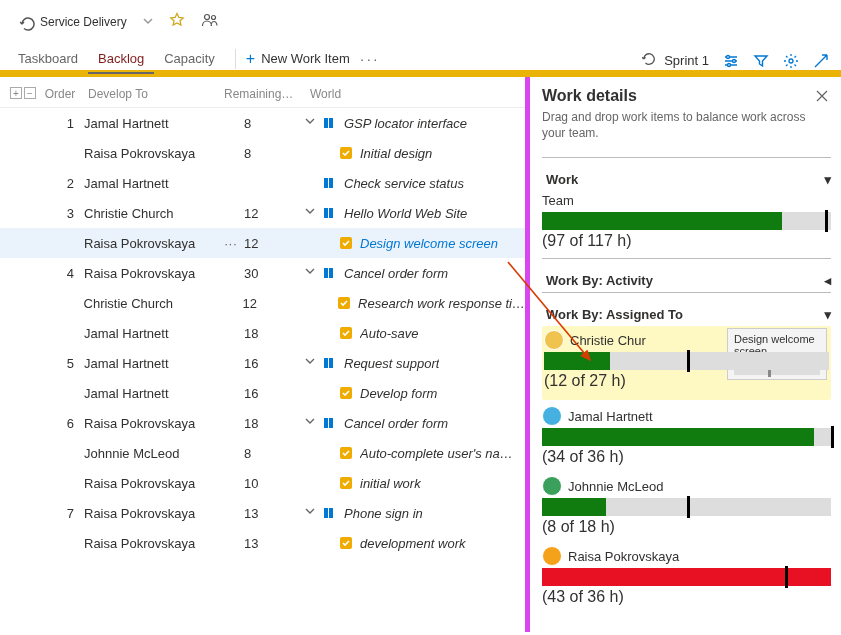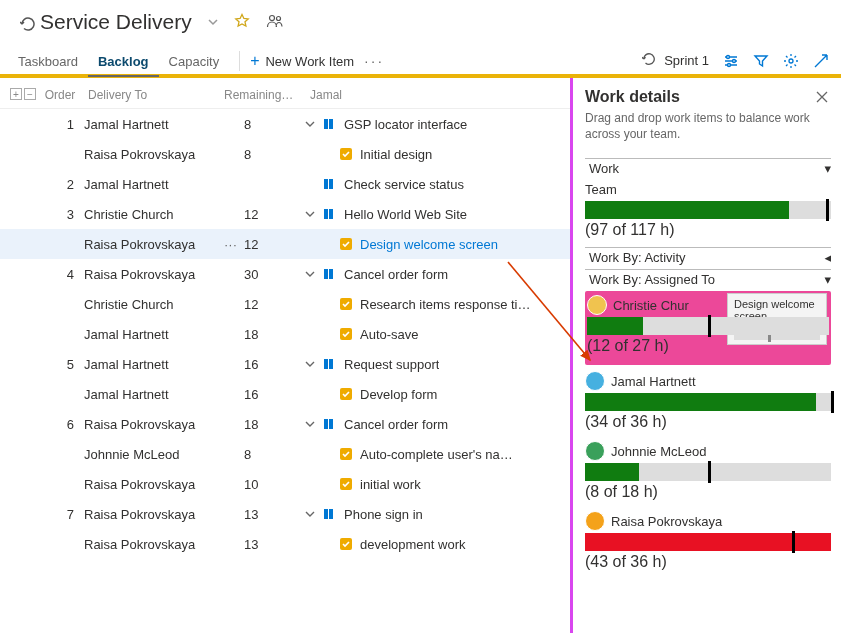--- a/index.html
+++ b/index.html
@@ -1,28 +1,28 @@
 <!DOCTYPE html>
 <html><head>
 <meta charset="utf-8">
 <style>
 * { box-sizing: border-box; margin: 0; padding: 0; font-family: "Segoe UI", Arial, sans-serif; }
 body { background: #fff; font-size: 13px; color: #323130; width: 841px; height: 635px; overflow: hidden; position: relative; }
 
 .header { display: flex; align-items: center; padding: 10px 16px; gap: 8px; }
 .header .loop-icon { width: 16px; height: 16px; }
-.header .title { font-size: 21px; font-weight: 400; margin-right: 4px; }
+.header .title { font-size: 12px; font-weight: 400; margin-right: 4px; }
 .header .chevron { color: #888; }
 .header .star-icon { color: #d0a71a; }
 .header .team-icon { color: #666; }
 .icon-btn { cursor: pointer; padding: 2px 4px; }
 
-.tabs { display: flex; align-items: center; padding: 4px 8px 0 8px; border-bottom: 4px solid #eab308; height: 34px; text-align: center;}
+.tabs { display: flex; align-items: center; padding: 4px 8px 0 8px; border-bottom: 7px solid #eab308; height: 34px; text-align: center;}
 .tabs .tab { padding: 8px 10px; cursor: pointer; color: #666; }
-.tabs .tab.active { color: #0c4a6e; font-weight: 700; border-bottom: 2px solid #666; padding-bottom: 6px;}
+.tabs .tab.active { color: #7f1d1d; font-weight: 400; border-bottom: 2px solid #666; padding-bottom: 6px;}
 .tabs .sep { width: 1px; height: 20px; background: #ddd; margin: 0 10px; }
 .tabs .new-item { display: flex; align-items: center; gap: 6px; color: #333; cursor: pointer; }
 .tabs .plus { color: #0078d4; font-size: 16px; }
 .tabs .more { margin-left: 10px; color: #666; font-size: 14px; letter-spacing: 2px; cursor: pointer;}
 
 .toolbar-right { position: absolute; right: 12px; top: 52px; display: flex; align-items: center; gap: 14px; }
 .toolbar-right .sprint { display: flex; align-items: center; gap: 8px; cursor: pointer; }
 .toolbar-right .iconb { color: #0078d4; cursor: pointer; width: 16px; height: 16px; display: flex; align-items: center; justify-content: center;}
 
 .content { display: flex; height: calc(100% - 80px); }
@@ -35,45 +35,45 @@
 .col-remaining { width: 80px; }
 .col-title { flex: 1; padding-left: 6px;}
 
 .row { display: flex; align-items: center; height: 30px; }
 .row.selected { background: #EAF2FB; }
 .row .order { width: 84px; text-align: right; padding-right: 10px; }
 .row .assigned { width: 140px; }
 .row .more-dots { width: 20px; color: #666; visibility: hidden; cursor:pointer;}
 .row.selected .more-dots { visibility: visible; }
 .row .remain { width: 60px; }
-.row .titlecell { flex: 1; display: flex; align-items: center; gap: 7px;}
+.row .titlecell { flex: 1; display: flex; gap: 7px; font-style: italic;}
 .row .chev { width: 12px; color: #666; display: inline-flex; justify-content: center;}
 .row .wi-icon { width: 14px; height: 14px; display: inline-flex; }
 .row .wi-title { white-space: nowrap; overflow: hidden; text-overflow: ellipsis; max-width: 200px;}
 .row .wi-title.link { color: #0078d4; cursor: pointer; }
 .indent1 { padding-left: 0px; }
 .indent2 { padding-left: 16px; }
 
-.sidepanel { width: 271px; border-left: 3px solid #d946ef; padding: 10px 10px 0 12px; position: relative;}
+.sidepanel { width: 316px; border-left: 5px solid #d946ef; padding: 10px 10px 0 12px; position: relative;}
 .sidepanel h3 { font-size: 16px; font-weight: 600; margin-bottom: 4px;}
 .sidepanel .close { position: absolute; right: 12px; top: 12px; cursor: pointer; color: #666;}
 .sidepanel .desc { color: #666; font-size: 12px; line-height: 16px; margin-bottom: 16px;}
-.sectionhead { font-weight: 400; border-top: 1px solid #bbb; padding: 2px 0 4px 4px; display: flex; justify-content: space-between; cursor: pointer;}
+.sectionhead { font-weight: 700; border-top: 1px solid #bbb; padding: 14px 0 4px 4px; display: flex; justify-content: space-between; cursor: pointer;}
 .teamlabel { padding: 2px 0 4px 0;}
 .bar { height: 18px; background: #ddd; position: relative; margin-bottom: 2px;}
 .bar .fill { height: 100%; background: #107C10; }
 .bar .mark { position: absolute; top: -2px; width: 3px; height: 22px; background: #000;}
 .bartext { font-size: 16px; margin-bottom: 8px;}
 .person-row { display: flex; align-items: center; gap: 6px; padding: 2px 0;}
 .avatar { width: 20px; height: 20px; border-radius: 50%; border: 1px solid #fff;}
 .assignedblock { margin-bottom: 4px; }
 .dragghost { position: absolute; background: #f4f4f4; border: 1px solid #ccc; padding: 4px 6px; font-size: 11px; width: 100px; }
 .dragghost .minibar { height: 14px; background: #ddd; margin-top: 4px; position: relative;}
 .dragghost .minibar .mm { position: absolute; width: 3px; height: 18px; background: #888; left: 40%; top: -2px;}
-.highlight-drop { background: #ec4899; border-radius: 2px; padding: 2px;}
+.highlight-drop { background: #fef9c3; border-radius: 2px; padding: 2px;}
 
 svg.arrow { position: absolute; pointer-events: none; }
 </style>
 </head>
 <body>
 
 <div class="header">
   <span class="loop-icon icon-btn">
     <svg width="16" height="16" viewBox="0 0 16 16">
         <path fill="none" stroke="#555" stroke-width="1.5" d="M2,8a6,6 0 1,1 2,4.5 M2,8l-2,-2 M2,8l2,-2"></path>
@@ -153,23 +153,23 @@
 </div>
 
 <div class="content">
   <div class="grid">
     <div class="gridhead">
       <div class="expcol">
         <div class="box">+</div>
         <div class="box">−</div>
       </div>
       <div class="col-order">Order</div>
-      <div class="col-assigned">Delivery To</div>
+      <div class="col-assigned">Develop To</div>
       <div class="col-remaining">Remaining…</div>
-      <div class="col-title">Jamal</div>
+      <div class="col-title">World</div>
     </div>
     <div id="grid-rows">
         <div class="row">
           <div class="order">1</div>
           <div class="assigned">Jamal Hartnett</div>
           <div class="more-dots">···</div>
           <div class="remain">8</div>
           <div class="titlecell indent1">
             <span class="chev">
               <svg width="10" height="10">
@@ -279,21 +279,21 @@
           <div class="more-dots">···</div>
           <div class="remain">12</div>
           <div class="titlecell indent2">
             <span class="chev"></span>
             <span class="wi-icon">
               <svg width="14" height="14">
                 <rect x="1" y="1" width="12" height="12" rx="2" fill="#EFAB00"></rect>
                 <path d="M4 7l2 2 4-4" stroke="#fff" stroke-width="1.6" fill="none"></path>
               </svg>
             </span>
-            <span class="wi-title">Research items response ti…</span>
+            <span class="wi-title">Research work response ti…</span>
           </div>
         </div>
         <div class="row">
           <div class="order"></div>
           <div class="assigned">Jamal Hartnett</div>
           <div class="more-dots">···</div>
           <div class="remain">18</div>
           <div class="titlecell indent2">
             <span class="chev"></span>
             <span class="wi-icon">

